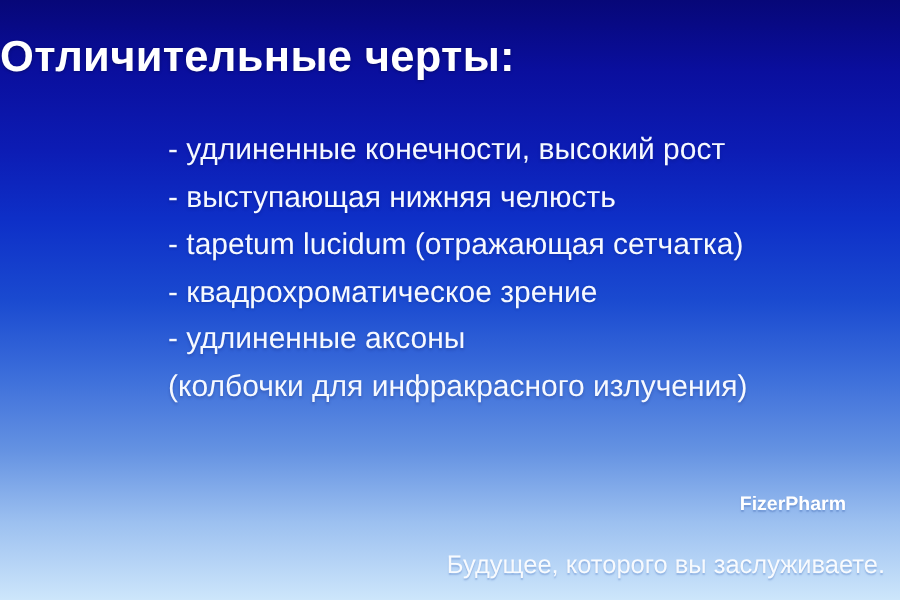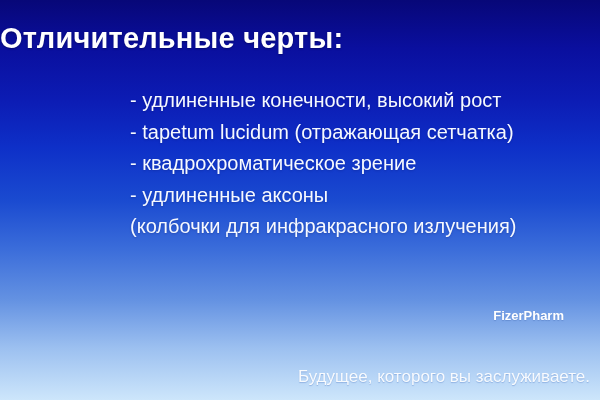--- a/index.html
+++ b/index.html
@@ -40,54 +40,54 @@
     top: 85px;
     left: 112px;
     right: 20px;
     color: #f6f9ff;
     font-size: 20px;
     line-height: 31.5px;
     text-shadow: 0 1px 2px rgba(10,20,90,0.25);
   }
   .bullet-line {
     white-space: nowrap;
-    margin-left: 18px;
   }
   .footer {
     position: absolute;
     right: 10px;
     bottom: 13px;
     display: flex;
     flex-direction: column;
     align-items: flex-end;
   }
   .brand {
     color: #ffffff;
     font-size: 13px;
     font-weight: bold;
     margin-right: 26px;
-    margin-bottom: 20px;
+    margin-bottom: 0;
     text-shadow: 0 1px 1px rgba(80,120,190,0.5);
   }
   .tagline {
     color: rgba(255,255,255,0.92);
     font-size: 17px;
     text-shadow: 0 1px 1px rgba(90,130,200,0.45);
     margin-top: 24px;
   }
 </style>
 </head>
 <body>
 
 <div class="slide">
 
   <div class="slide-title">Отличительные черты:</div>
 
   <div class="bullet-list">
     <div class="bullet-line">- удлиненные конечности, высокий рост</div>
+    <div class="bullet-line">- выступающая нижняя челюсть</div>
     <div class="bullet-line">- tapetum lucidum (отражающая сетчатка)</div>
     <div class="bullet-line">- квадрохроматическое зрение</div>
     <div class="bullet-line">- удлиненные аксоны</div>
     <div class="bullet-line">(колбочки для инфракрасного излучения)</div>
   </div>
 
   <div class="footer">
     <div class="brand">FizerPharm</div>
     <div class="tagline">Будущее, которого вы заслуживаете.</div>
   </div>

